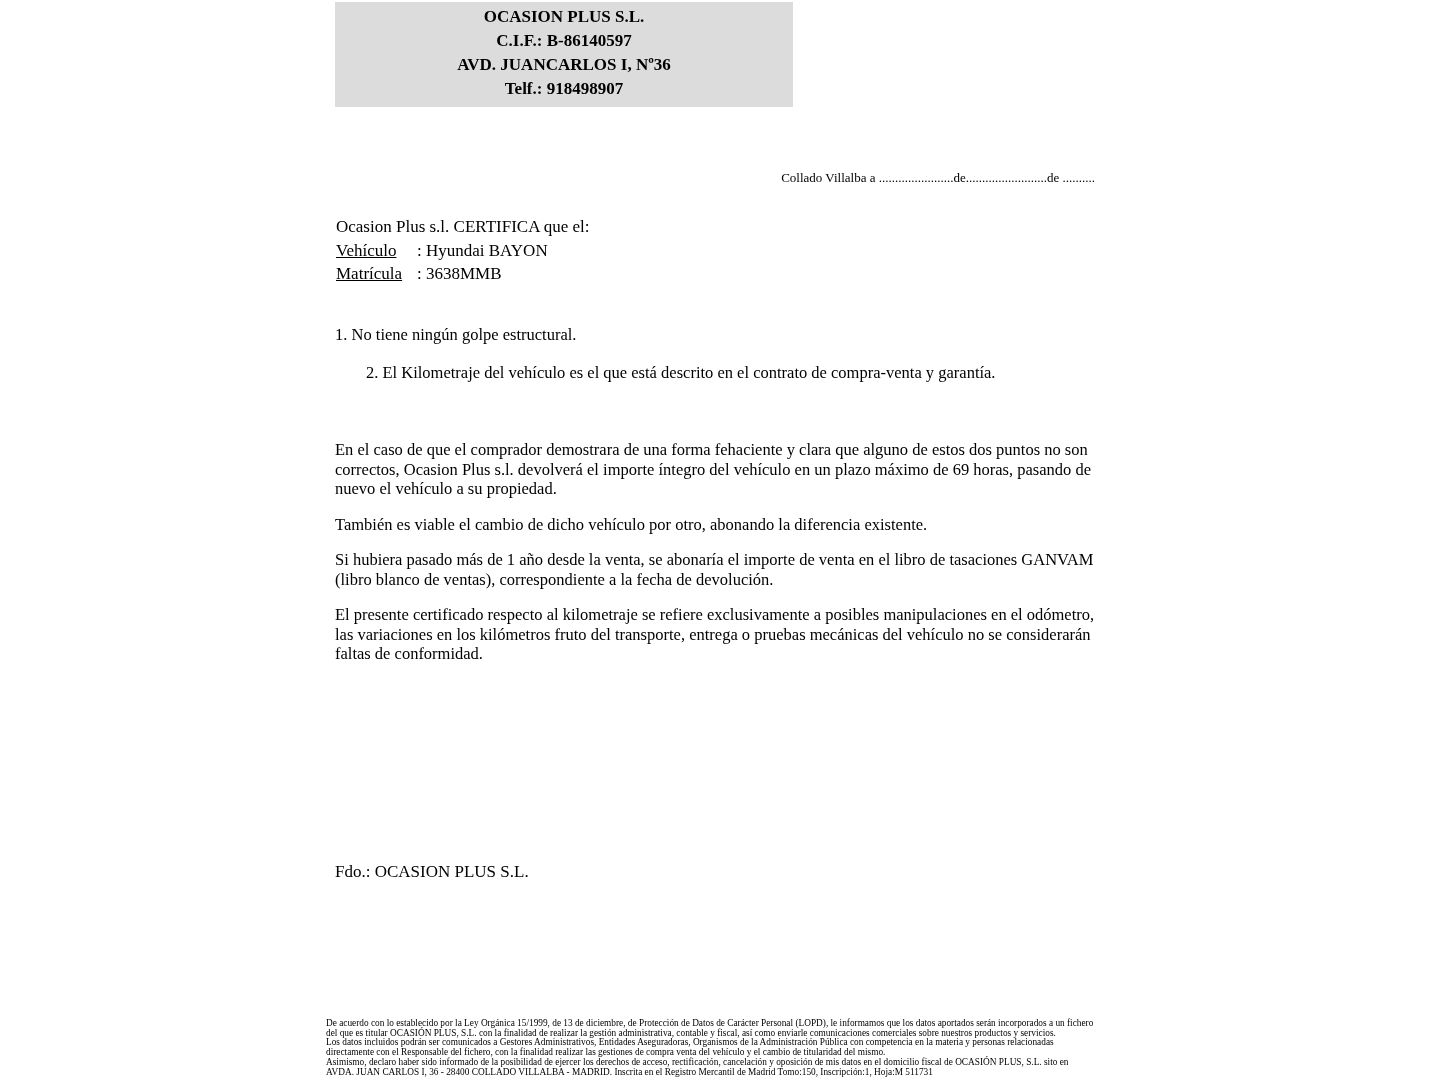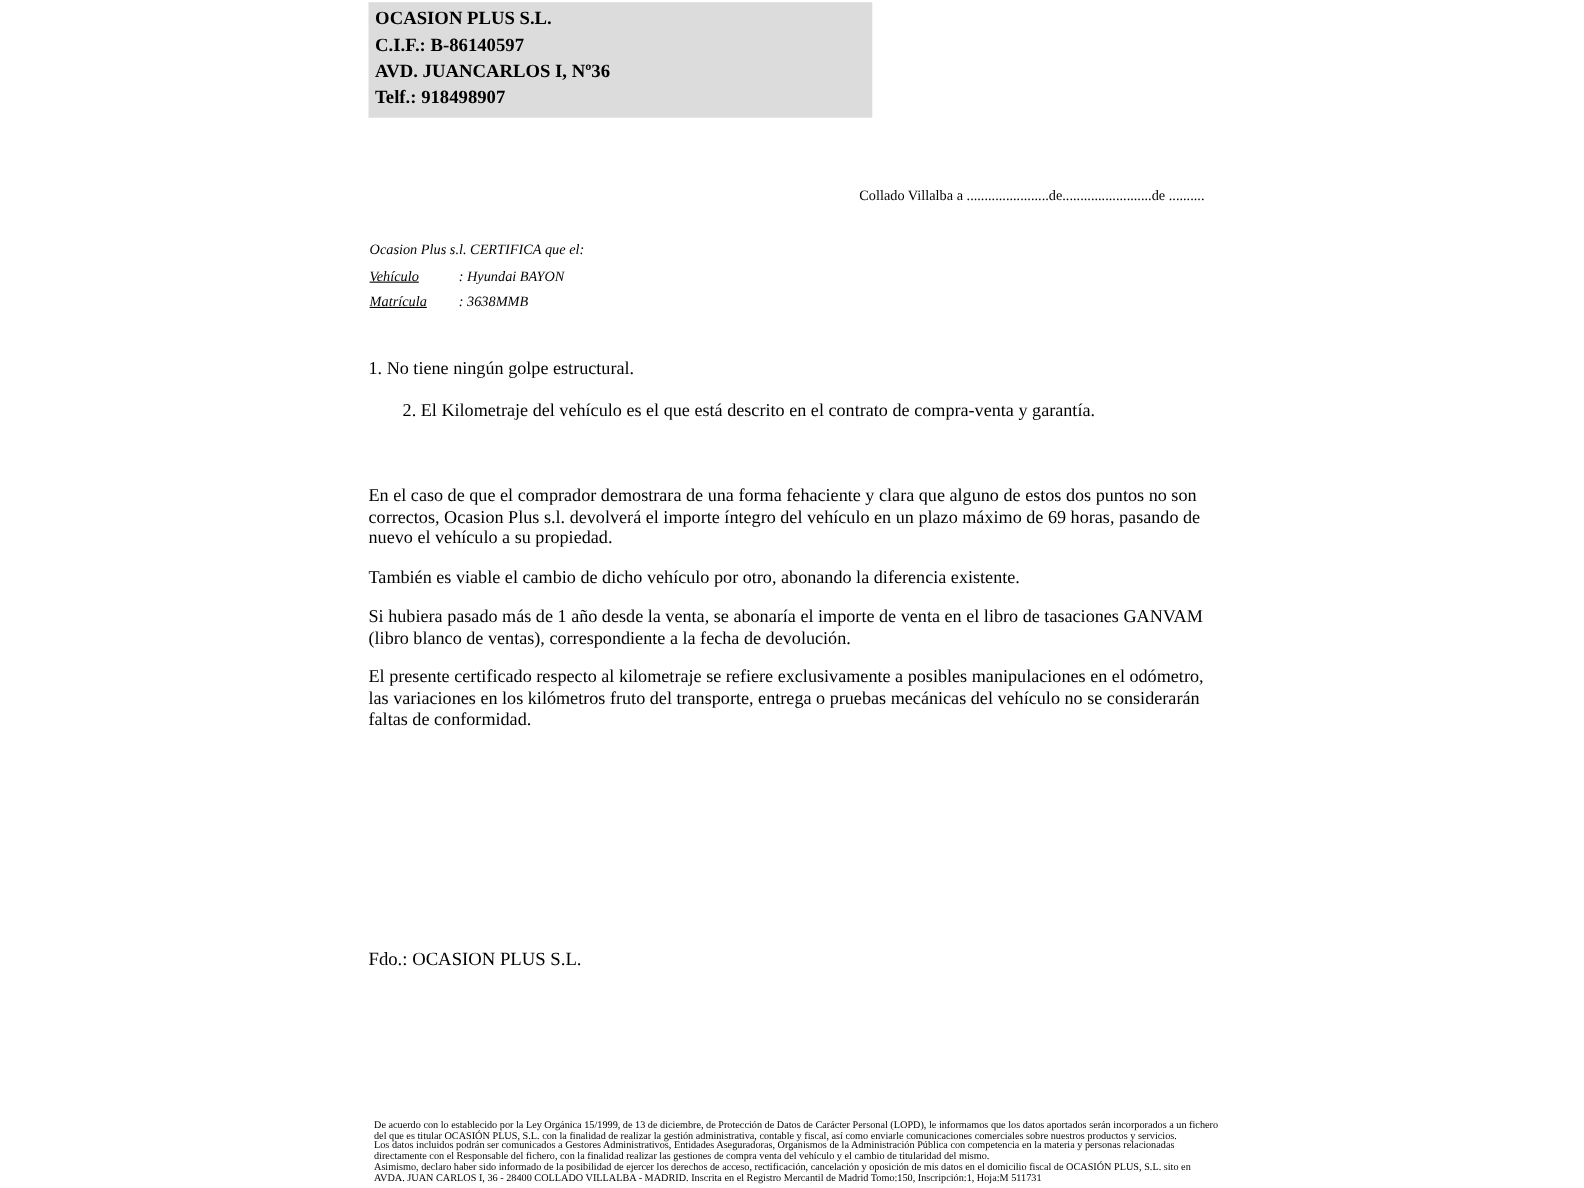--- a/index.html
+++ b/index.html
@@ -32,23 +32,22 @@
     top: 170px;
     width: 760px;
     font-size: 13px;
     text-align: right;
     white-space: nowrap;
   }
   .cert-block {
     position: absolute;
     left: 336px;
     top: 215px;
-    font-size: 13px;
+    font-size: 17px;
     line-height: 23.5px;
-    font-style: italic;
   }
   .kv-label {
     display: inline-block;
     width: 81px;
   }
   .kv-label span {
     text-decoration: underline;
   }
   .point {
     position: absolute;
@@ -72,33 +71,33 @@
     margin: 0 0 16px 0;
   }
   .signature {
     position: absolute;
     left: 335px;
     top: 862px;
     font-size: 17px;
   }
   .legal {
     position: absolute;
-    left: 340px;
+    left: 326px;
     top: 1019px;
     width: 772px;
     font-size: 9.3px;
     line-height: 9.7px;
   }
 </style>
 </head>
 <body>
 
 <div class="page">
 
-  <div class="header-box" style="background: rgb(220, 220, 220);">
+  <div class="header-box" style="background: rgb(220, 220, 220); text-align: center;">
     <div>OCASION PLUS S.L.</div>
     <div>C.I.F.: B-86140597</div>
     <div>AVD. JUANCARLOS I, Nº36</div>
     <div>Telf.: 918498907</div>
   </div>
 
   <div class="date-line">Collado Villalba a .......................de.........................de ..........</div>
 
   <div class="cert-block">
     <div>Ocasion Plus s.l. CERTIFICA que el:</div>

